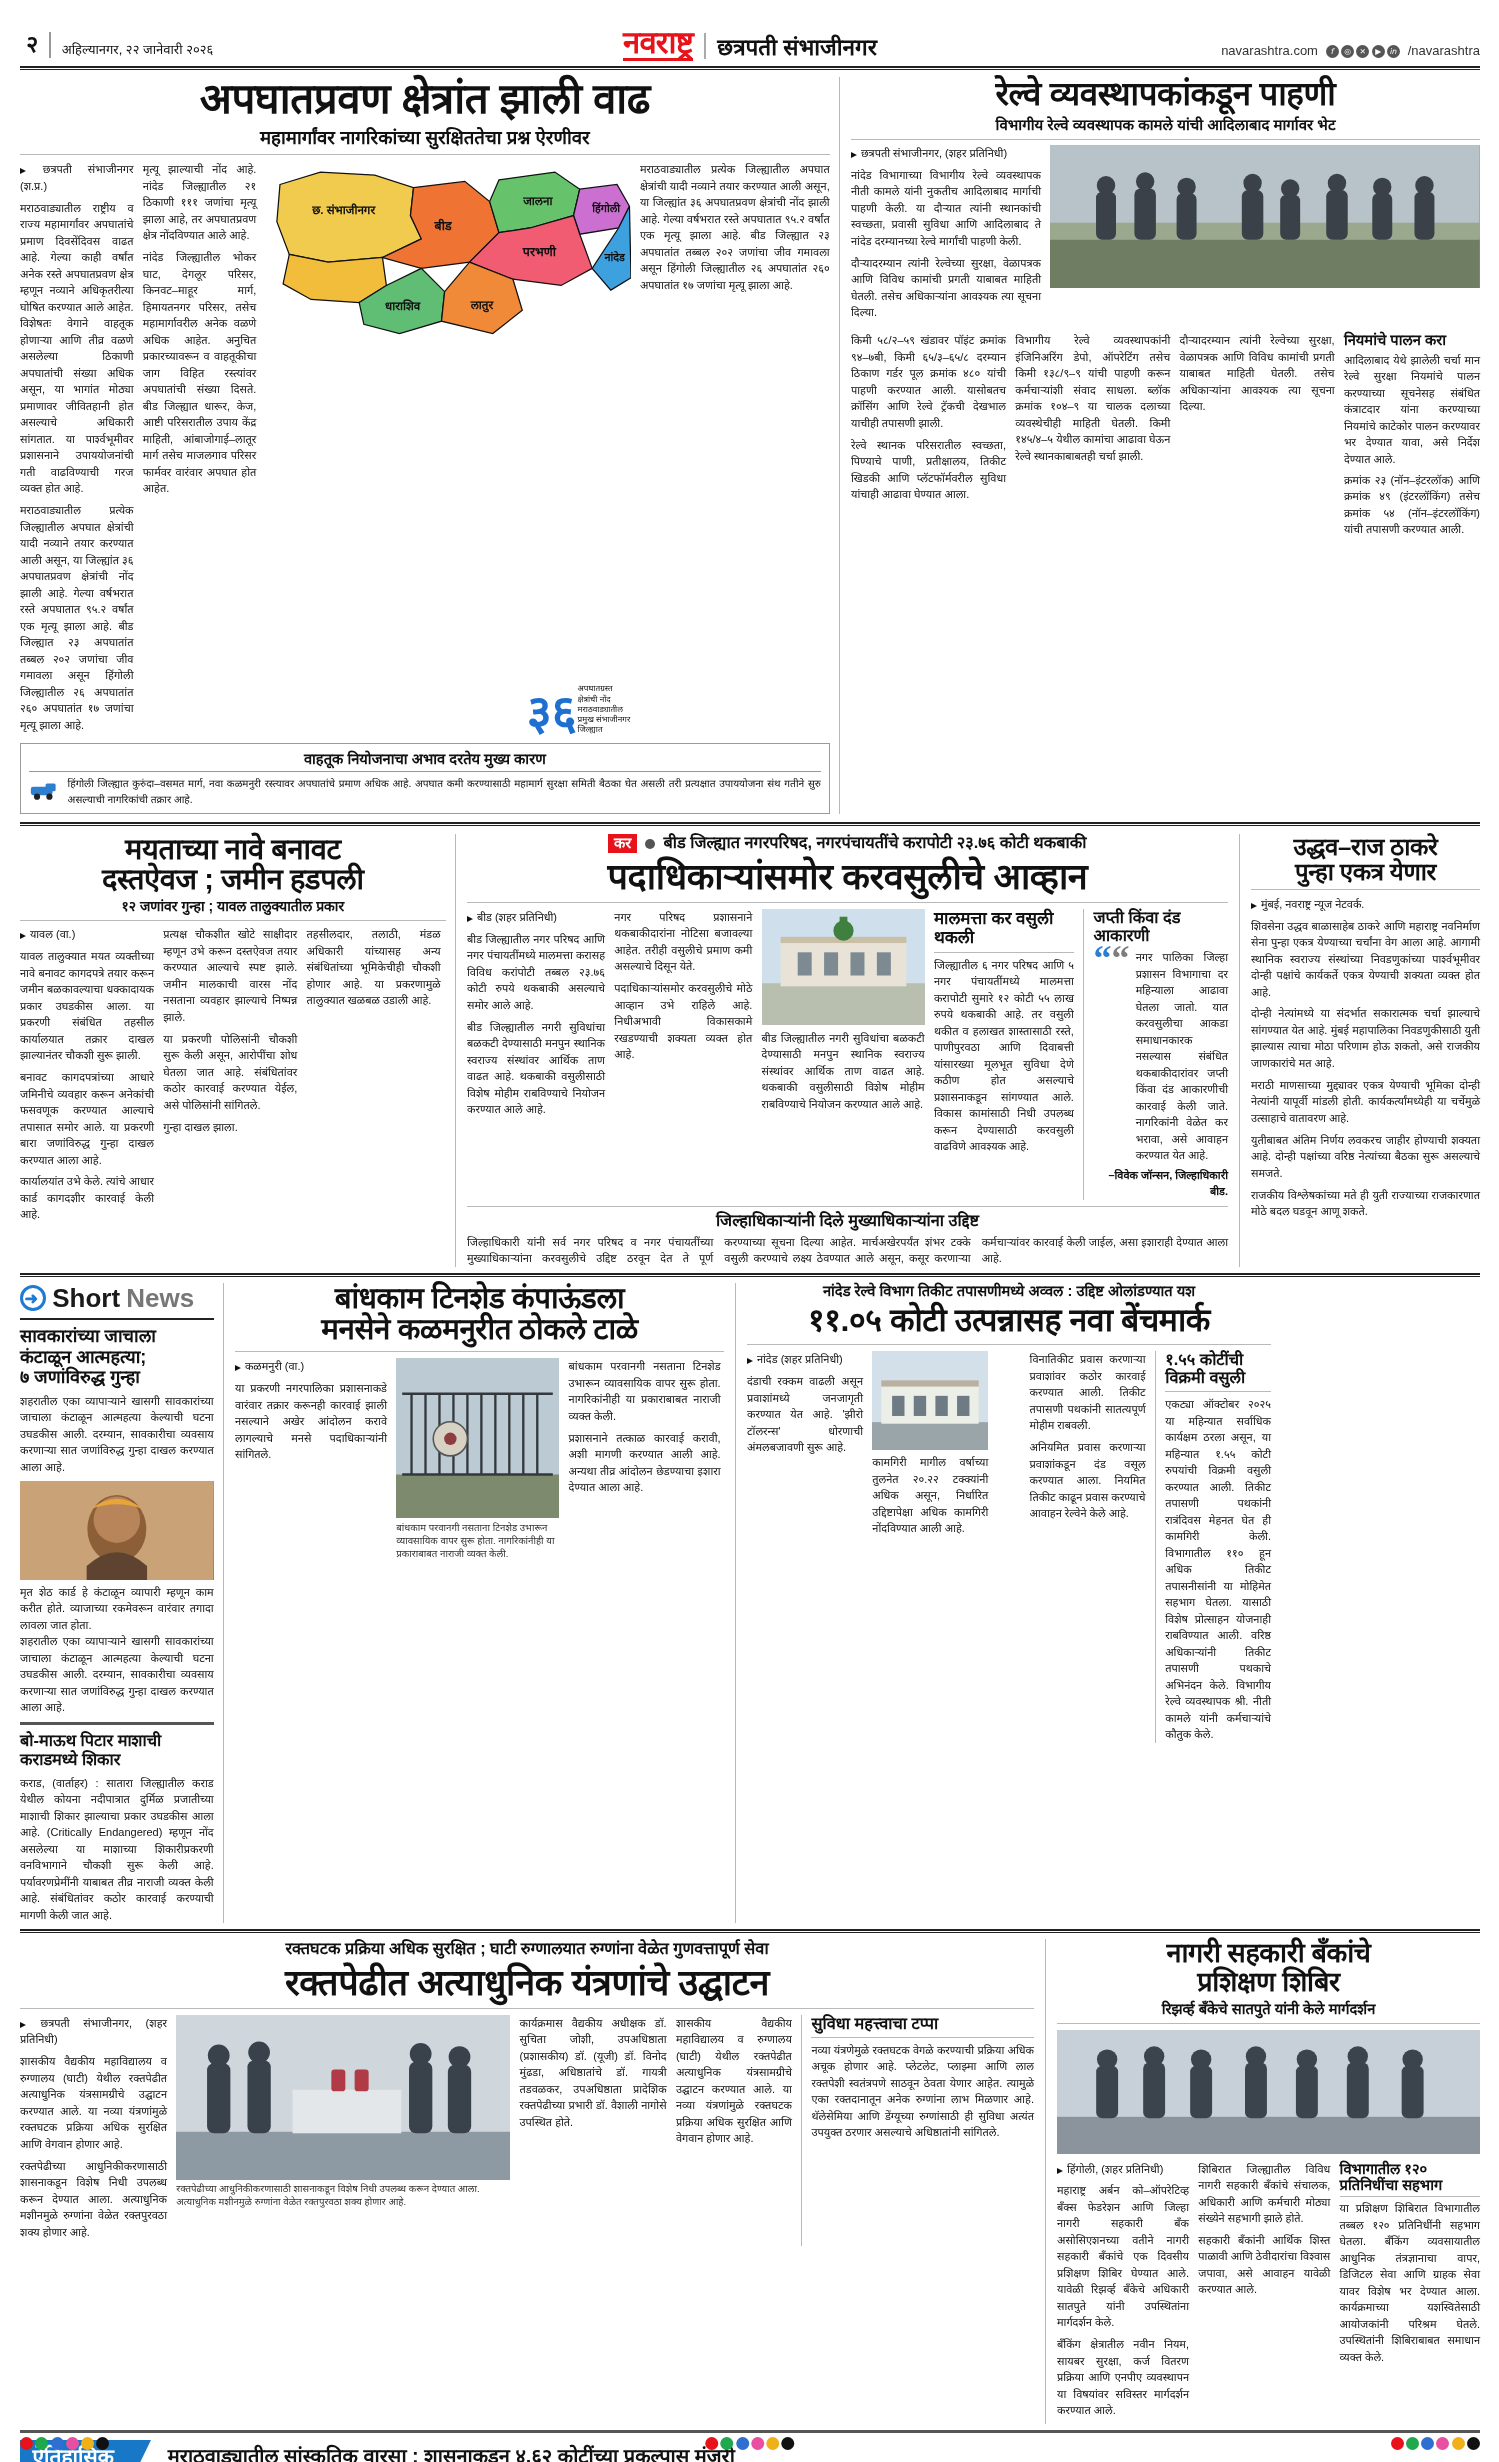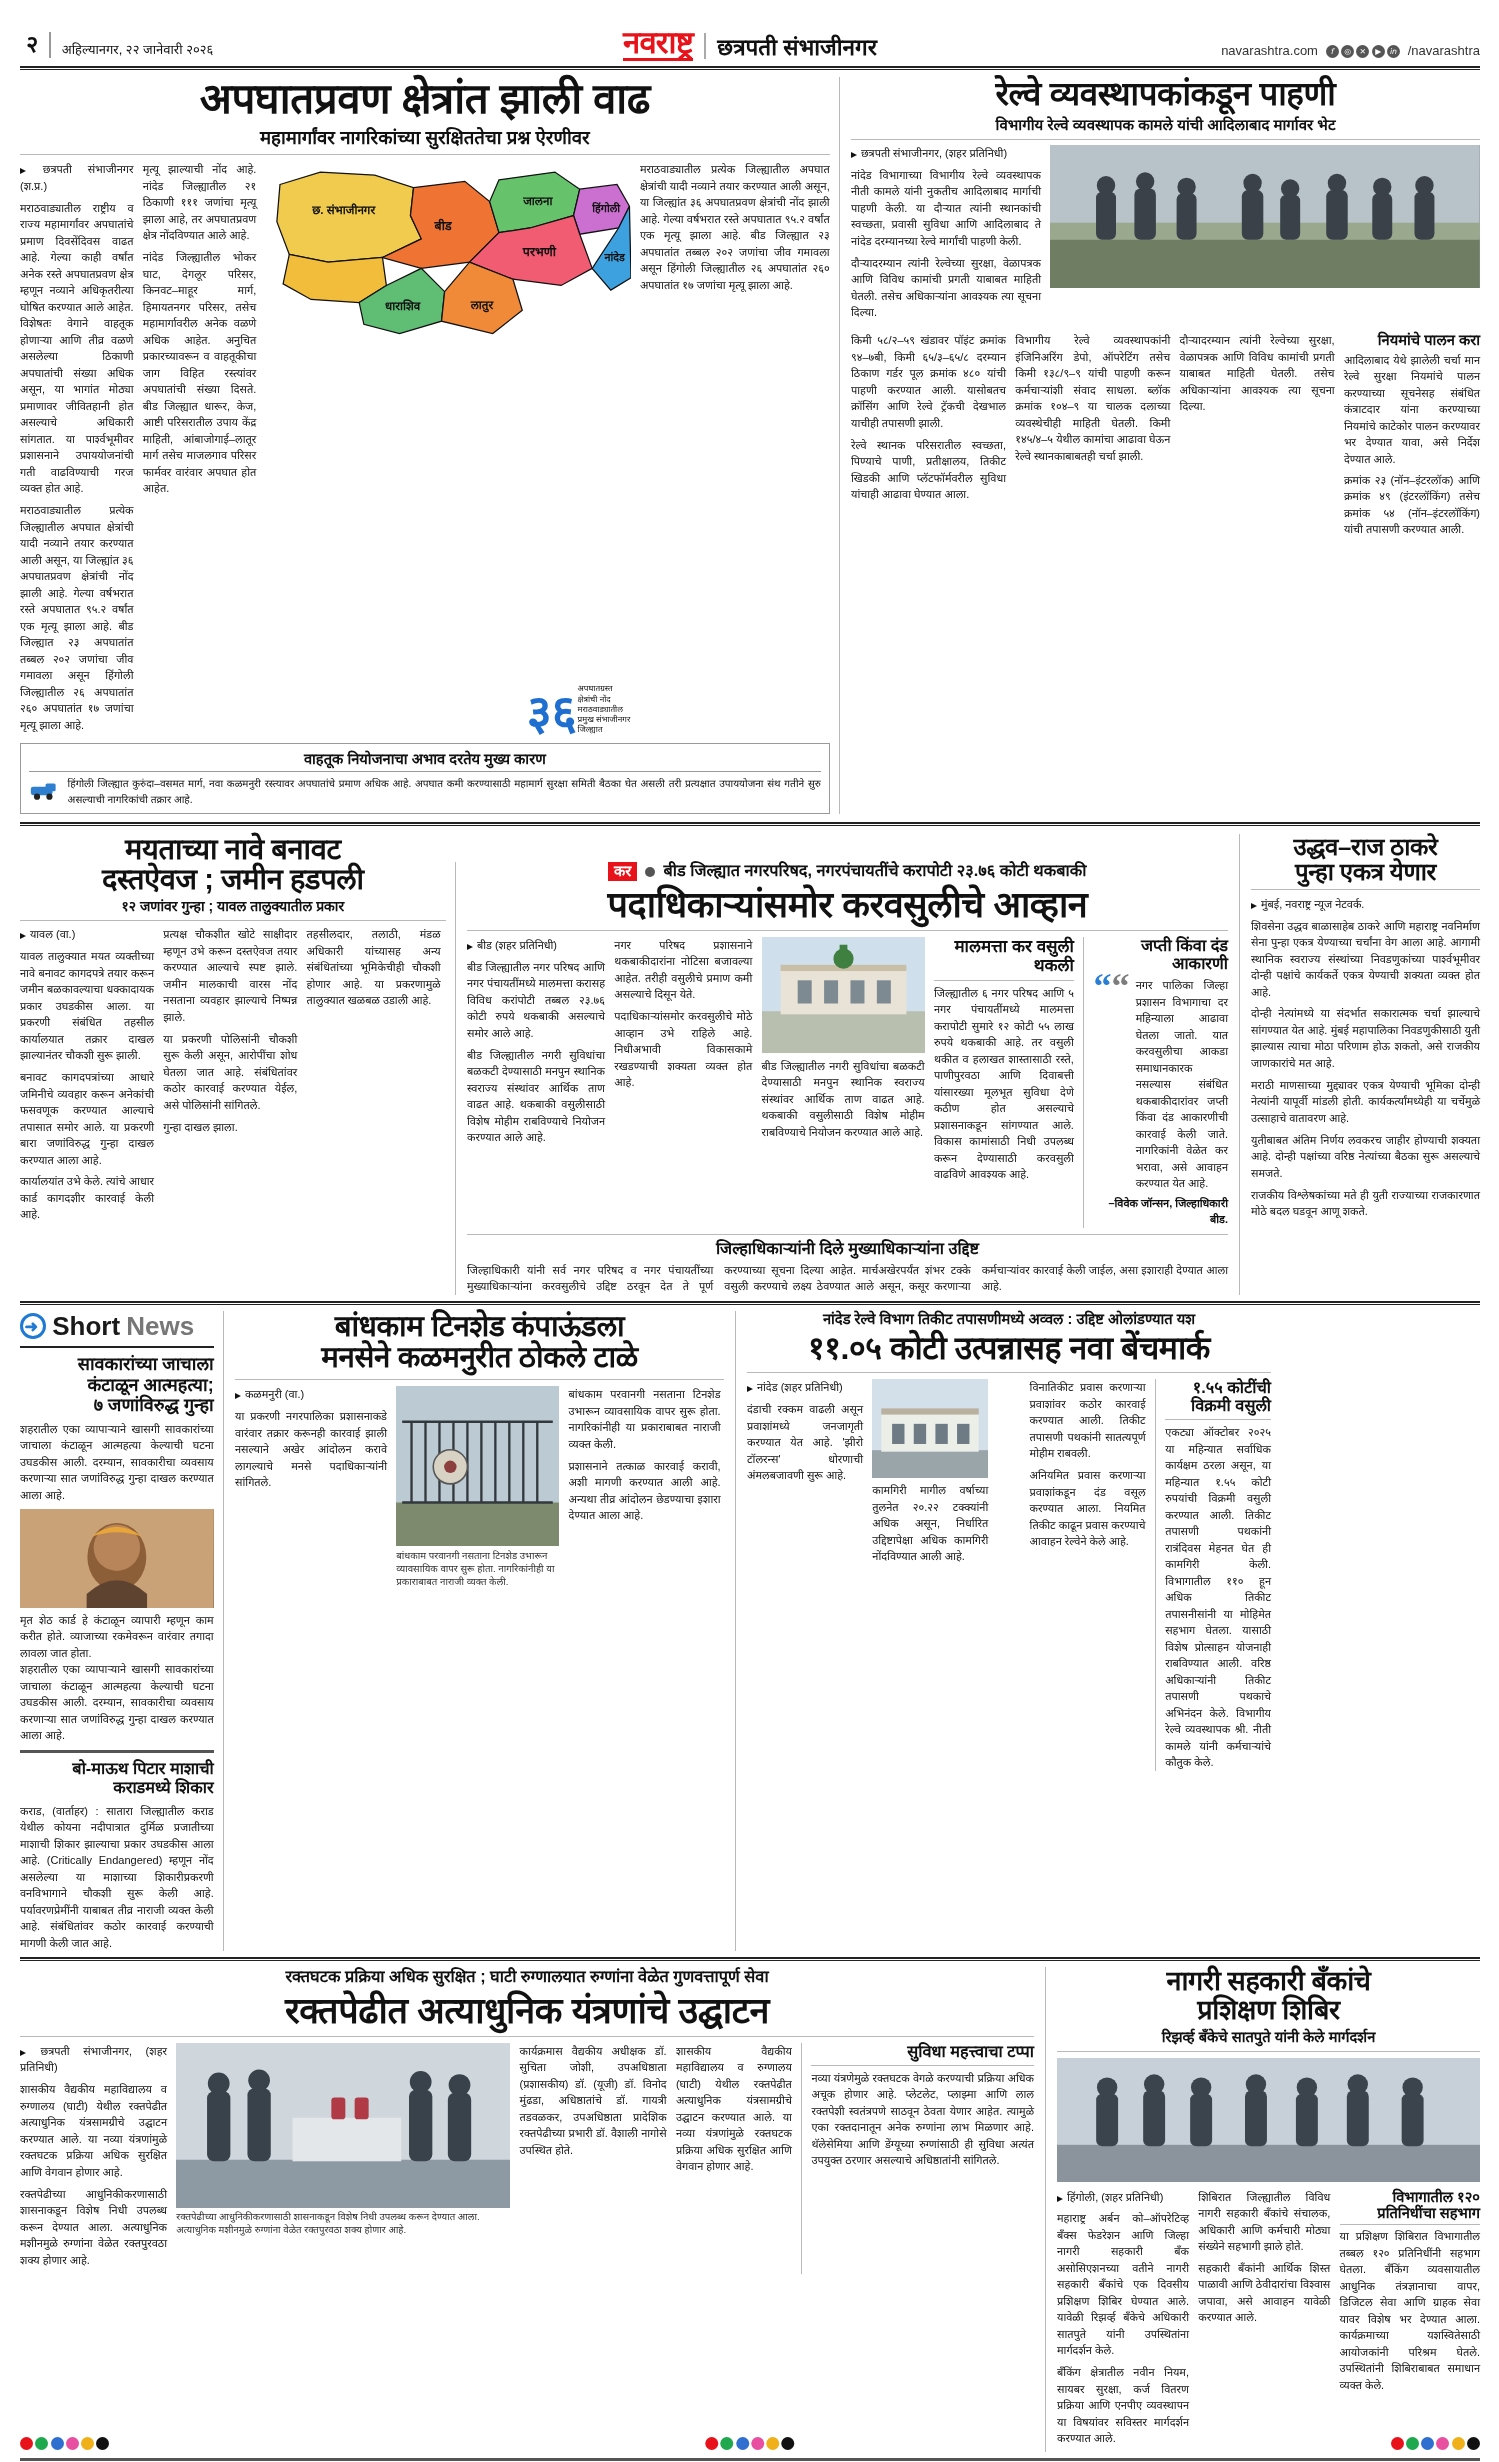--- a/index.html
+++ b/index.html
@@ -74,21 +74,21 @@
   .bignum { font-family:"Liberation Serif", serif; font-weight:bold; color:#1f6fd0; }
   .map-wrap { position:relative; }
 
   
   .regbar { display:flex; gap:2.3px; }
   .regbar i { display:block; width:13px; height:13px; border-radius:50%; }
 
   
   .row { display:flex; }
   .gapcol { gap:9.3px; }
-  .sub-hl { font-weight:bold; line-height:1.1;text-align:right; }
+  .sub-hl { font-weight:bold; line-height:1.1; }
 </style>
 </head>
 <body>
 
 <div class="page">
 
   <div class="masthead">
     <div class="pageno">२</div>
     <div class="vrule"></div>
     <div class="edition-date">अहिल्यानगर, २२ जानेवारी २०२६</div>
@@ -264,21 +264,21 @@
           <p>प्रत्यक्ष चौकशीत खोटे साक्षीदार म्हणून उभे करून दस्तऐवज तयार करण्यात आल्याचे स्पष्ट झाले. जमीन मालकाची वारस नोंद नसताना व्यवहार झाल्याचे निष्पन्न झाले.</p>
           <p>या प्रकरणी पोलिसांनी चौकशी सुरू केली असून, आरोपींचा शोध घेतला जात आहे. संबंधितांवर कठोर कारवाई करण्यात येईल, असे पोलिसांनी सांगितले.</p>
           <p>गुन्हा दाखल झाला.</p>
         </div>
         <div style="width:134px;" class="body-col">
           <p>तहसीलदार, तलाठी, मंडळ अधिकारी यांच्यासह अन्य संबंधितांच्या भूमिकेचीही चौकशी होणार आहे. या प्रकरणामुळे तालुक्यात खळबळ उडाली आहे.</p>
         </div>
       </div>
     </div>
 
-    <div class="vsep" style="width:784px; padding:0 11px;margin-top:28px;">
+    <div class="vsep" style="width:784px; padding:0 11px;">
       <div style="text-align:center;">
         <span class="tag-red">कर</span>
         <span class="bullet-dot"></span>
         <span class="sub-hl" style="font-size:16.3px;">बीड जिल्ह्यात नगरपरिषद, नगरपंचायतींचे करापोटी २३.७६ कोटी थकबाकी</span>
       </div>
       <div class="hl" style="font-size:36px; text-align:center; margin-top:4.7px;">पदाधिकाऱ्यांसमोर करवसुलीचे आव्हान</div>
       <div class="hsep" style="margin:6.2px 0;"></div>
 
       <div class="row gapcol">
         <div style="width:138px;" class="body-col">

